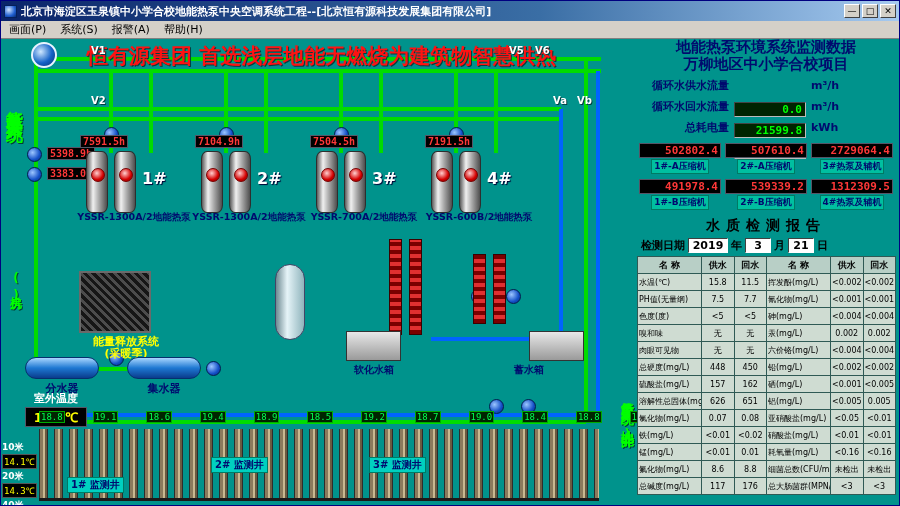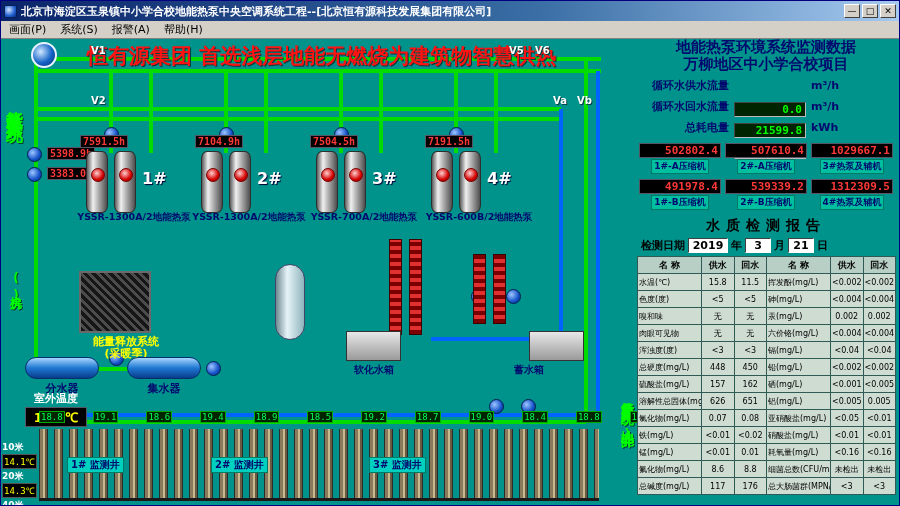--- a/index.html
+++ b/index.html
@@ -261,21 +261,21 @@
         <span class="wtemp">18.5</span>
         <span class="wtemp">19.2</span>
         <span class="wtemp">18.7</span>
         <span class="wtemp">19.0</span>
         <span class="wtemp">18.4</span>
         <span class="wtemp">18.8</span>
         <span class="wtemp">19.3</span>
     </div>
 
     <div class="wells"></div>
-    <div class="well-label" style="left:66px;top:418px;">1# 监测井</div>
+    <div class="well-label" style="left:66px;top:438px;">1# 监测井</div>
     <div class="well-label" style="left:210px;top:418px;">2# 监测井</div>
     <div class="well-label" style="left:368px;top:418px;">3# 监测井</div>
 
     <div class="depths">
       <div class="depth-row">
           <span class="depth-name">10米</span>
           <span class="depth-led">14.1℃</span>
         </div>
         <div class="depth-row">
           <span class="depth-name">20米</span>
@@ -308,21 +308,21 @@
       <div class="counter-grid">
         <div class="counter-col">
             <div class="counter-led">502802.4</div>
             <div class="counter-label">1#-A压缩机</div>
           </div>
           <div class="counter-col">
             <div class="counter-led">507610.4</div>
             <div class="counter-label">2#-A压缩机</div>
           </div>
           <div class="counter-col">
-            <div class="counter-led">1029667.1</div>
+            <div class="counter-led">2729064.4</div>
             <div class="counter-label">3#热泵及辅机</div>
           </div>
       </div>
       <div class="counter-grid">
         <div class="counter-col">
             <div class="counter-led">491978.4</div>
             <div class="counter-label">1#-B压缩机</div>
           </div>
           <div class="counter-col">
             <div class="counter-led">539339.2</div>
@@ -368,20 +368,28 @@
         <tbody>
           <tr>
               <td>水温(℃)</td>
               <td class="val">15.8</td>
               <td class="val">11.5</td>
               <td>挥发酚(mg/L)</td>
               <td class="val">&lt;0.002</td>
               <td class="val">&lt;0.002</td>
             </tr>
             <tr>
+              <td>PH值(无量纲)</td>
+              <td class="val">7.5</td>
+              <td class="val">7.7</td>
+              <td>氰化物(mg/L)</td>
+              <td class="val">&lt;0.001</td>
+              <td class="val">&lt;0.001</td>
+            </tr>
+            <tr>
               <td>色度(度)</td>
               <td class="val">&lt;5</td>
               <td class="val">&lt;5</td>
               <td>砷(mg/L)</td>
               <td class="val">&lt;0.004</td>
               <td class="val">&lt;0.004</td>
             </tr>
             <tr>
               <td>嗅和味</td>
               <td class="val">无</td>
@@ -392,28 +400,20 @@
             </tr>
             <tr>
               <td>肉眼可见物</td>
               <td class="val">无</td>
               <td class="val">无</td>
               <td>六价铬(mg/L)</td>
               <td class="val">&lt;0.004</td>
               <td class="val">&lt;0.004</td>
             </tr>
             <tr>
-              <td>浑浊度(度)</td>
-              <td class="val">&lt;3</td>
-              <td class="val">&lt;3</td>
-              <td>镉(mg/L)</td>
-              <td class="val">&lt;0.04</td>
-              <td class="val">&lt;0.04</td>
-            </tr>
-            <tr>
               <td>总硬度(mg/L)</td>
               <td class="val">448</td>
               <td class="val">450</td>
               <td>铅(mg/L)</td>
               <td class="val">&lt;0.002</td>
               <td class="val">&lt;0.002</td>
             </tr>
             <tr>
               <td>硫酸盐(mg/L)</td>
               <td class="val">157</td>

